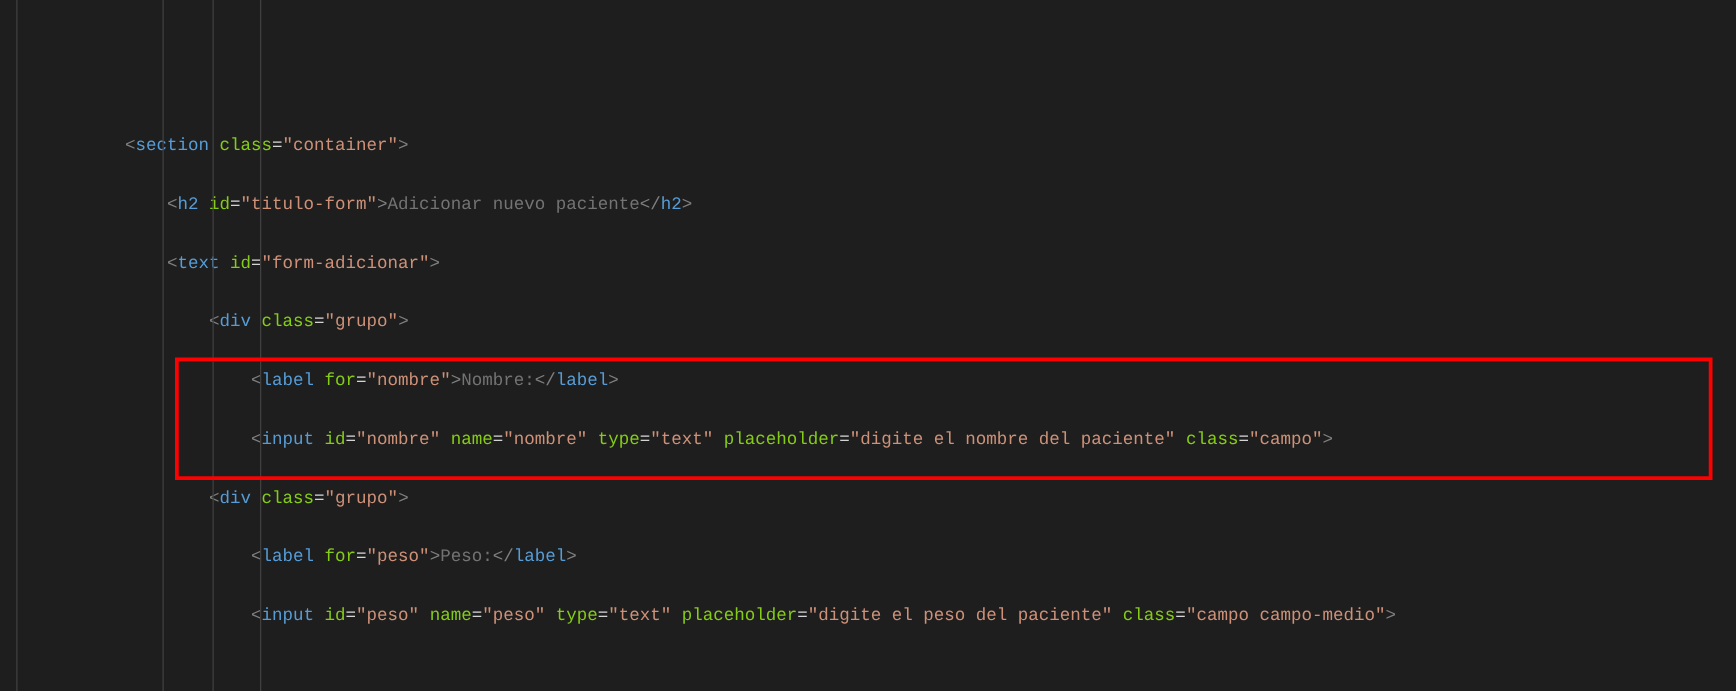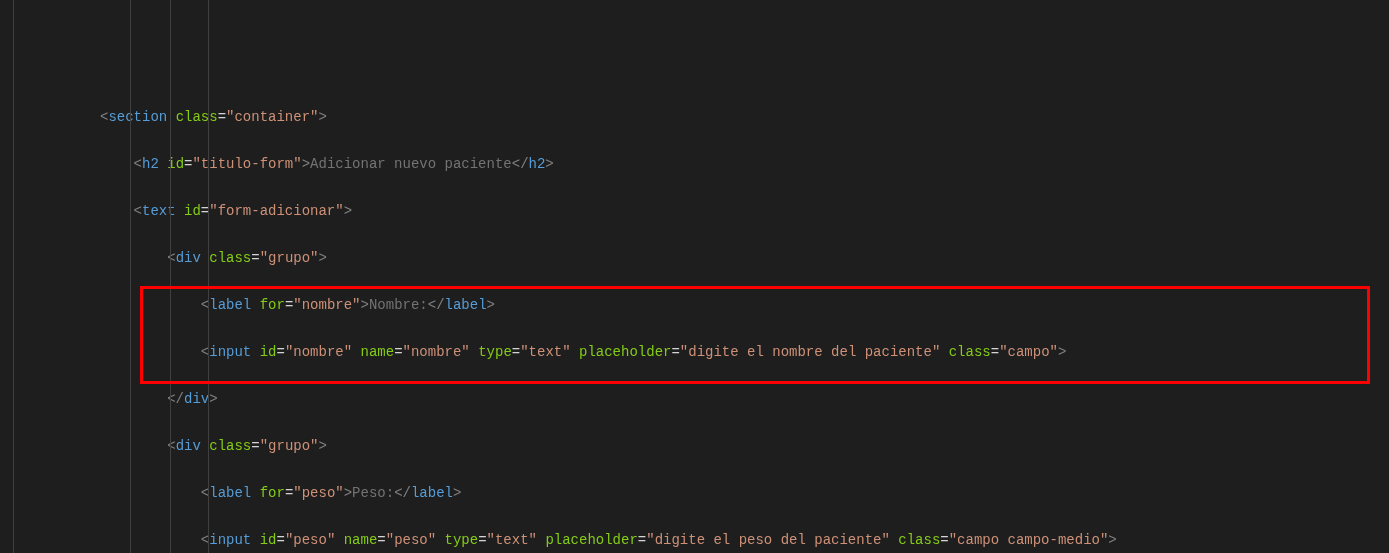--- a/index.html
+++ b/index.html
@@ -78,21 +78,20 @@
 <div class="code-area">
 <div class="indent-guide ig0"></div>
 <div class="indent-guide ig1"></div>
 <div class="indent-guide ig2"></div>
 <span class="line"><span class="punc">&lt;</span><span class="tag">section</span> <span class="attr-name">class</span><span class="equals">=</span><span class="attr-value">"<span>container</span>"</span><span class="punc">&gt;</span></span>
 <span class="line">    <span class="punc">&lt;</span><span class="tag">h2</span> <span class="attr-name">id</span><span class="equals">=</span><span class="attr-value">"<span>titulo-form</span>"</span><span class="punc">&gt;</span><span class="text">Adicionar nuevo paciente</span><span class="punc">&lt;/</span><span class="tag">h2</span><span class="punc">&gt;</span></span>
 <span class="line">    <span class="punc">&lt;</span><span class="tag">text</span> <span class="attr-name">id</span><span class="equals">=</span><span class="attr-value">"<span>form-adicionar</span>"</span><span class="punc">&gt;</span></span>
 <span class="line">        <span class="punc">&lt;</span><span class="tag">div</span> <span class="attr-name">class</span><span class="equals">=</span><span class="attr-value">"<span>grupo</span>"</span><span class="punc">&gt;</span></span>
 <span class="line">            <span class="punc">&lt;</span><span class="tag">label</span> <span class="attr-name">for</span><span class="equals">=</span><span class="attr-value">"<span>nombre</span>"</span><span class="punc">&gt;</span><span class="text">Nombre:</span><span class="punc">&lt;/</span><span class="tag">label</span><span class="punc">&gt;</span></span>
 <span class="line">            <span class="punc">&lt;</span><span class="tag">input</span> <span class="attr-name">id</span><span class="equals">=</span><span class="attr-value">"<span>nombre</span>"</span> <span class="attr-name">name</span><span class="equals">=</span><span class="attr-value">"<span>nombre</span>"</span> <span class="attr-name">type</span><span class="equals">=</span><span class="attr-value">"<span>text</span>"</span> <span class="attr-name">placeholder</span><span class="equals">=</span><span class="attr-value">"<span>digite el nombre del paciente</span>"</span> <span class="attr-name">class</span><span class="equals">=</span><span class="attr-value">"<span>campo</span>"</span><span class="punc">&gt;</span></span>
-<span class="line">        <span class="punc">&lt;/</span><span class="tag">div</span><span class="punc">&gt;</span></span>
 <span class="line">        <span class="punc">&lt;</span><span class="tag">div</span> <span class="attr-name">class</span><span class="equals">=</span><span class="attr-value">"<span>grupo</span>"</span><span class="punc">&gt;</span></span>
 <span class="line">            <span class="punc">&lt;</span><span class="tag">label</span> <span class="attr-name">for</span><span class="equals">=</span><span class="attr-value">"<span>peso</span>"</span><span class="punc">&gt;</span><span class="text">Peso:</span><span class="punc">&lt;/</span><span class="tag">label</span><span class="punc">&gt;</span></span>
 <span class="line">            <span class="punc">&lt;</span><span class="tag">input</span> <span class="attr-name">id</span><span class="equals">=</span><span class="attr-value">"<span>peso</span>"</span> <span class="attr-name">name</span><span class="equals">=</span><span class="attr-value">"<span>peso</span>"</span> <span class="attr-name">type</span><span class="equals">=</span><span class="attr-value">"<span>text</span>"</span> <span class="attr-name">placeholder</span><span class="equals">=</span><span class="attr-value">"<span>digite el peso del paciente</span>"</span> <span class="attr-name">class</span><span class="equals">=</span><span class="attr-value">"<span>campo campo-medio</span>"</span><span class="punc">&gt;</span></span>
 
 
 
 
 
 
 

